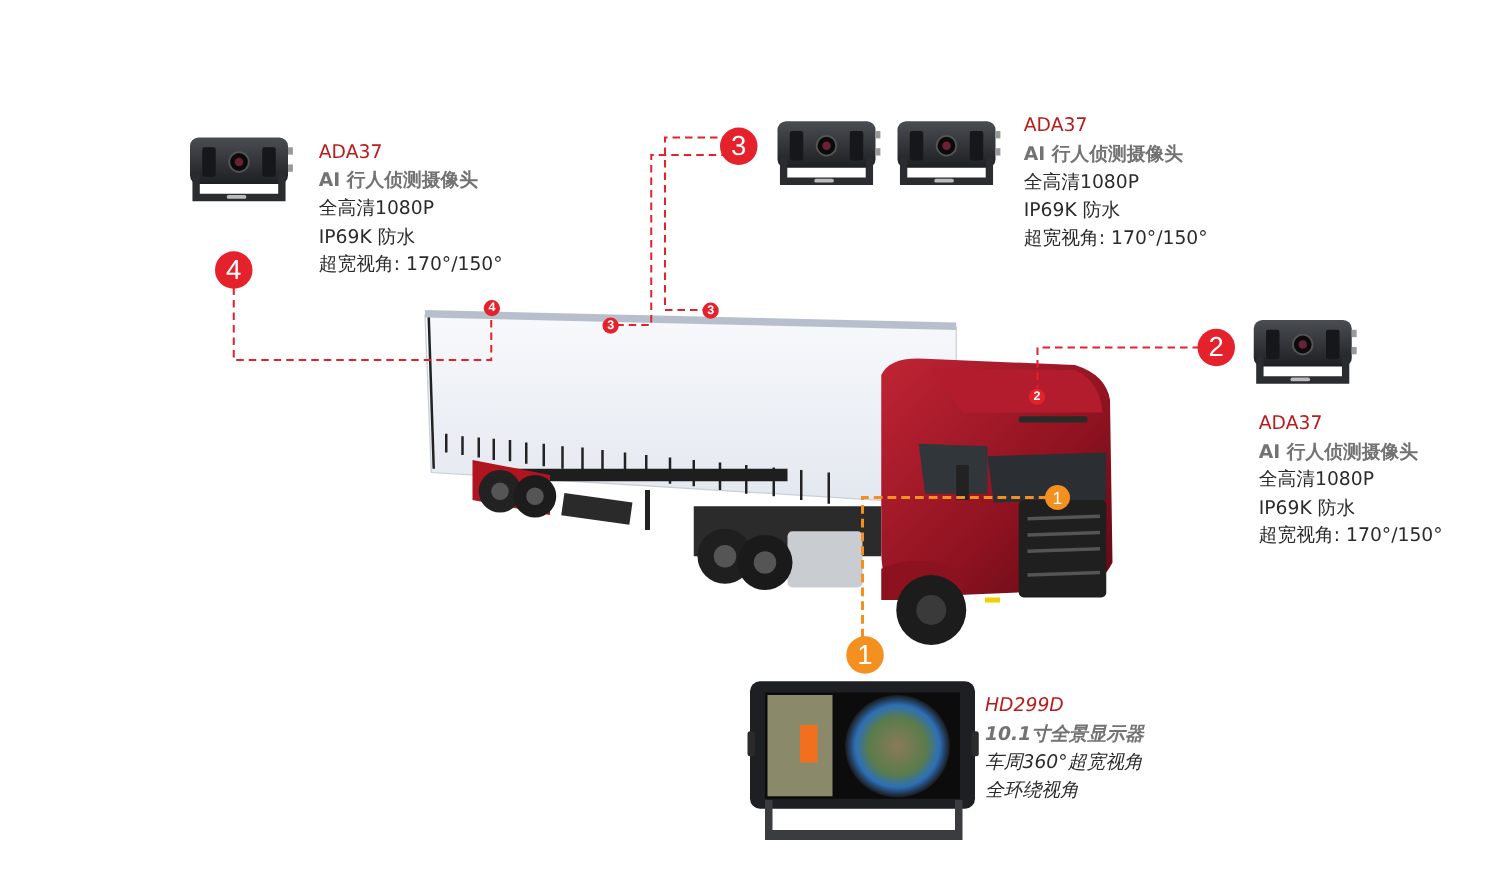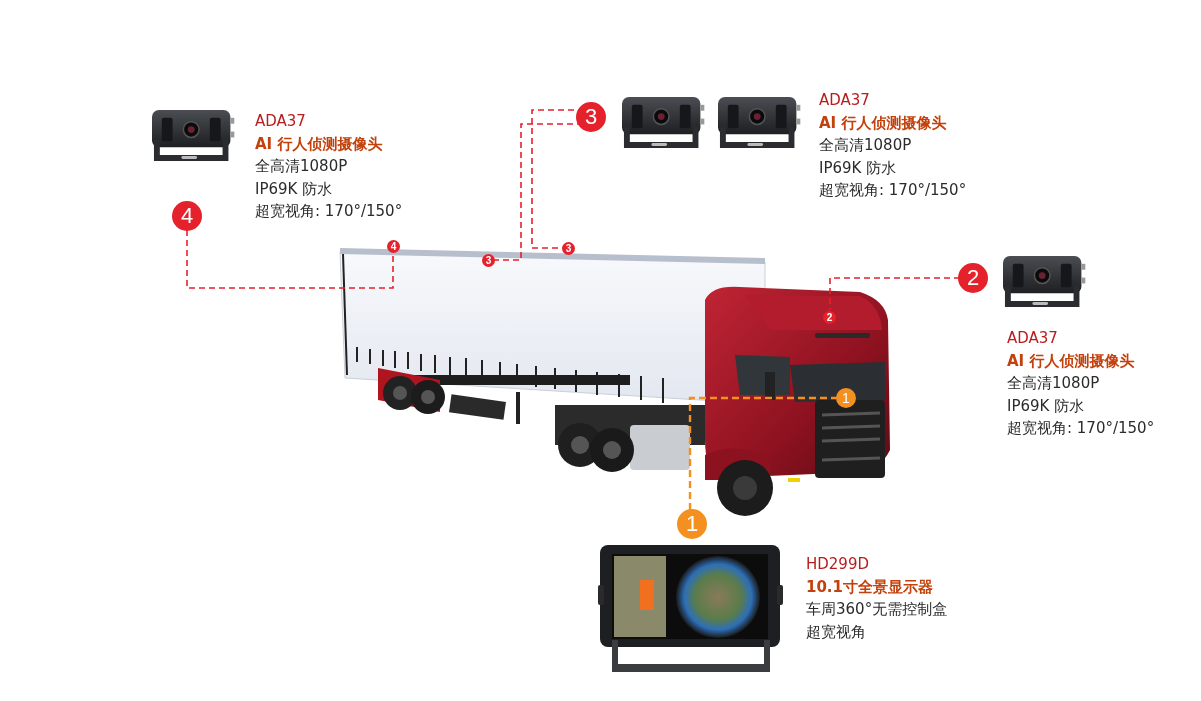--- a/index.html
+++ b/index.html
@@ -1,20 +1,20 @@
 <!DOCTYPE html>
 <html><head>
   <meta charset="utf-8">
   <style>
     html, body { margin:0; padding:0; background:#ffffff; }
     body { width:1201px; height:701px; position:relative; overflow:hidden; font-family:"DejaVu Sans","Liberation Sans",sans-serif; }
     svg.scene { position:absolute; left:0; top:0; }
     .spec { position:absolute; color:#2b2b2b; font-size:15px; line-height:22.5px; }
     .spec .model { color:#b91c1c; font-size:15px; }
-    .spec .title { font-weight:bold; color:#c2410c; font-size:15px; }
+    .spec .title { font-weight:bold; color:#737373; font-size:15px; }
     .badge { position:absolute; border-radius:50%; color:#fff; font-family:"Liberation Sans",sans-serif; display:flex; align-items:center; justify-content:center; font-weight:normal; }
     .badge.big { width:30px; height:30px; font-size:22px; background:#e5212c; }
     .badge.small { width:13px; height:13px; font-size:10px; background:#e5212c; font-weight:bold; }
     .badge.orange { background:#f39020; }
   </style>
 </head>
 <body>
 
 <svg class="scene" width="1201" height="701" viewBox="0 0 1201 701">
   <defs>
@@ -178,18 +178,18 @@
 </div>
 
 <div class="spec" style="left:1007px;top:327px;">
   <div class="model">ADA37</div>
   <div class="title">AI 行人侦测摄像头</div>
   <div>全高清1080P</div>
   <div>IP69K 防水</div>
   <div>超宽视角: 170°/150°</div>
 </div>
 
-<div class="spec" style="left:806px;top:553px;">
+<div class="spec" style="left:788px;top:553px;font-style:italic;">
   <div class="model">HD299D</div>
   <div class="title">10.1寸全景显示器</div>
-  <div>车周360°无需控制盒</div>
-  <div>超宽视角</div>
+  <div>车周360°超宽视角</div>
+  <div>全环绕视角</div>
 </div>
 
 </body></html>

